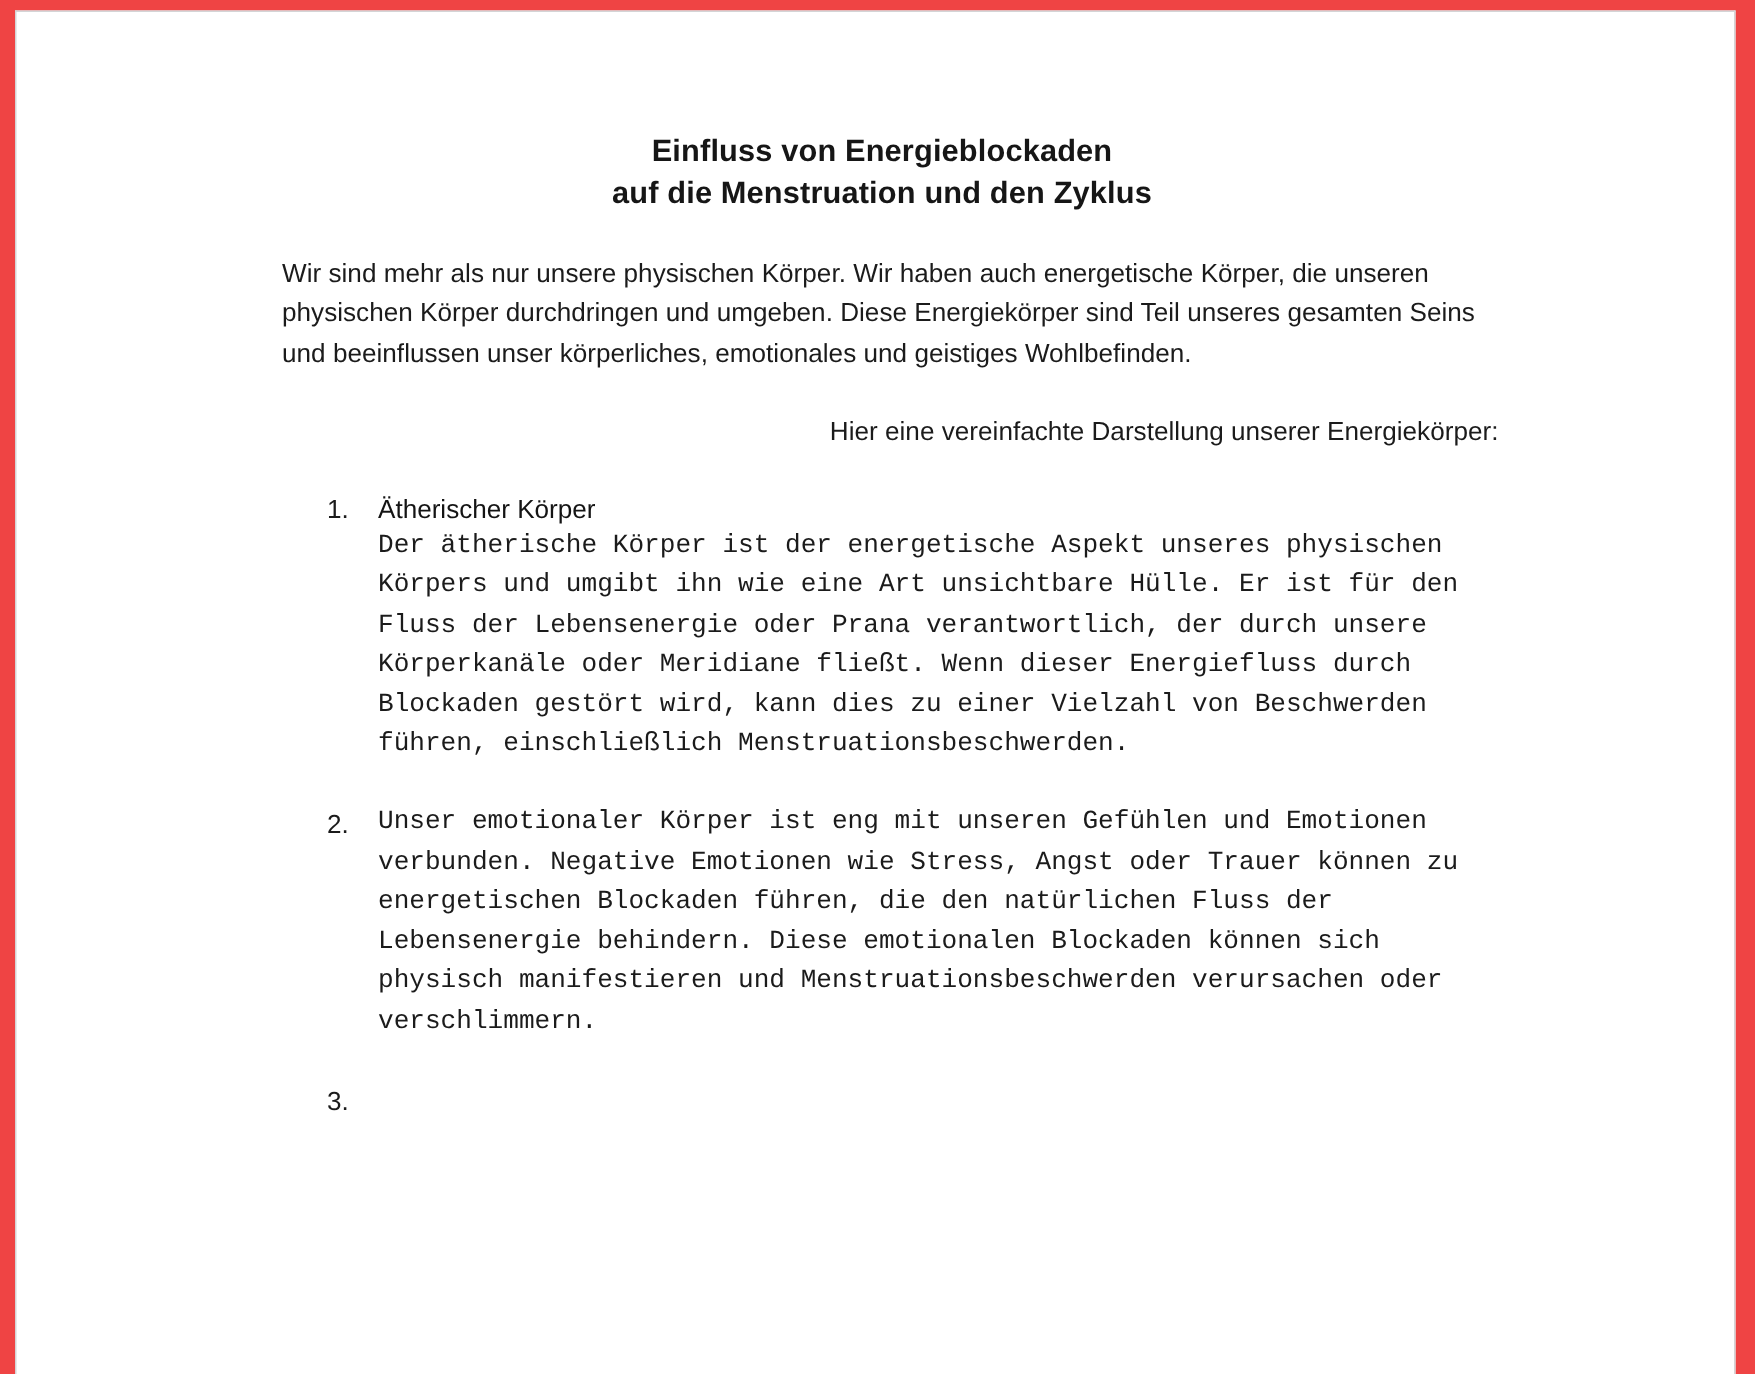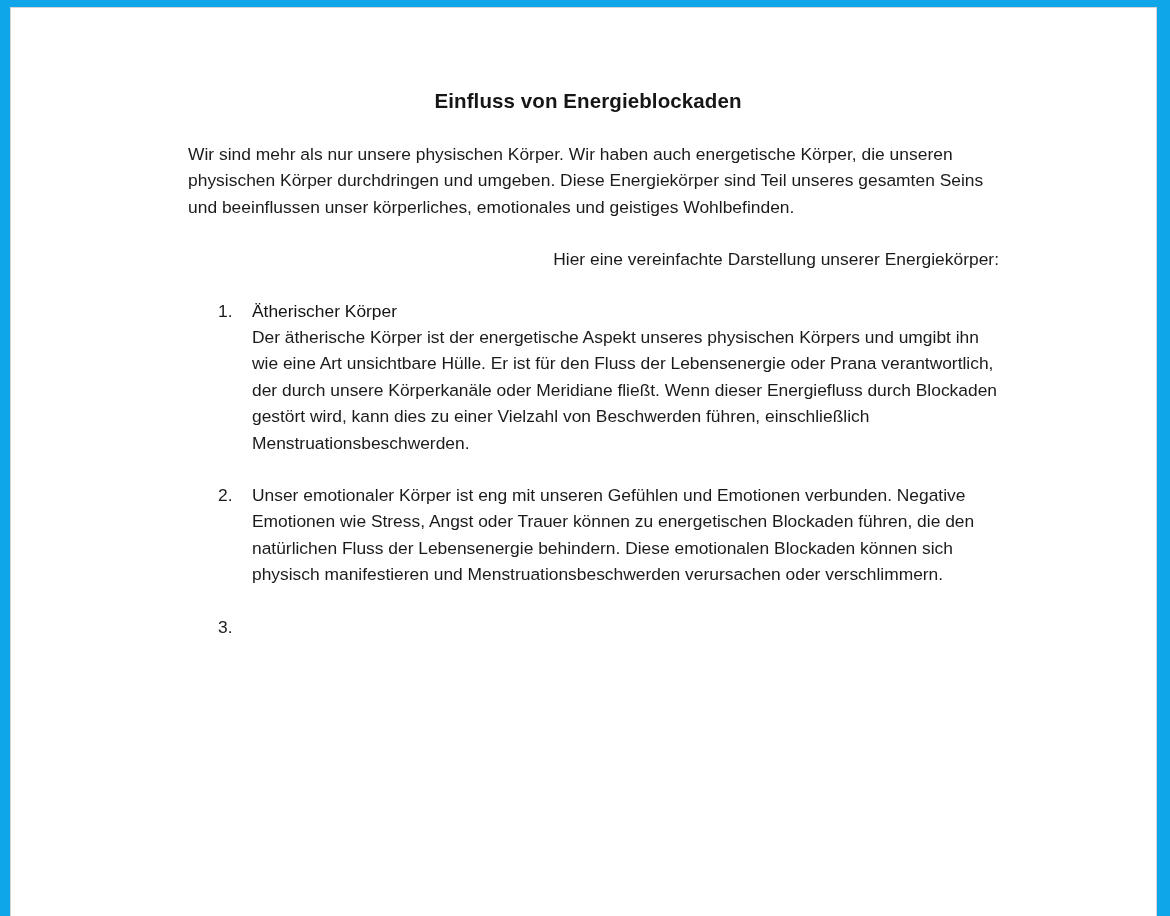--- a/index.html
+++ b/index.html
@@ -12,21 +12,21 @@
     background: #ffffff;
     font-family: "Liberation Sans", sans-serif;
     overflow: hidden;
   }
   .page-canvas {
     position: absolute;
     left: 0;
     top: 0;
     width: 1170px;
     height: 916px;
-    background: #0ea5e9;
+    background: #ef4444;
   }
   .page-sheet {
     position: absolute;
     left: 10px;
     top: 7px;
     width: 1147px;
     height: 1480px;
     background: #ffffff;
     border: 1px solid #d4d4d6;
     border-bottom: none;
@@ -91,31 +91,33 @@
   .item-heading {
     display: block;
     font-weight: normal;
     color: #141414;
     font-size: 17.4px;
     line-height: 26.4px;
   }
   .item-text {
     display: block;
     color: #1b1b1b;
+    font-family: Liberation Mono, monospace;
   }
 </style>
 </head>
 <body>
 
 <div class="page-canvas">
   <div class="page-sheet">
     <div class="doc-body">
 
       <h1 class="doc-title">
         <span class="title-line">Einfluss von Energieblockaden</span>
+        <span class="title-line">auf die Menstruation und den Zyklus</span>
       </h1>
 
       <p class="para para-2">Wir sind mehr als nur unsere physischen Körper. Wir haben auch energetische Körper, die unseren physischen Körper durchdringen und umgeben. Diese Energiekörper sind Teil unseres gesamten Seins und beeinflussen unser körperliches, emotionales und geistiges Wohlbefinden.</p>
       <p class="para para-3">Hier eine vereinfachte Darstellung unserer Energiekörper:</p>
 
       <ol class="num-list">
         <li class="list-item">
           <span class="item-marker">1.</span>
           <span class="item-heading">Ätherischer Körper</span>
           <span class="item-text">Der ätherische Körper ist der energetische Aspekt unseres physischen Körpers und umgibt ihn wie eine Art unsichtbare Hülle. Er ist für den Fluss der Lebensenergie oder Prana verantwortlich, der durch unsere Körperkanäle oder Meridiane fließt. Wenn dieser Energiefluss durch Blockaden gestört wird, kann dies zu einer Vielzahl von Beschwerden führen, einschließlich Menstruationsbeschwerden.</span>

